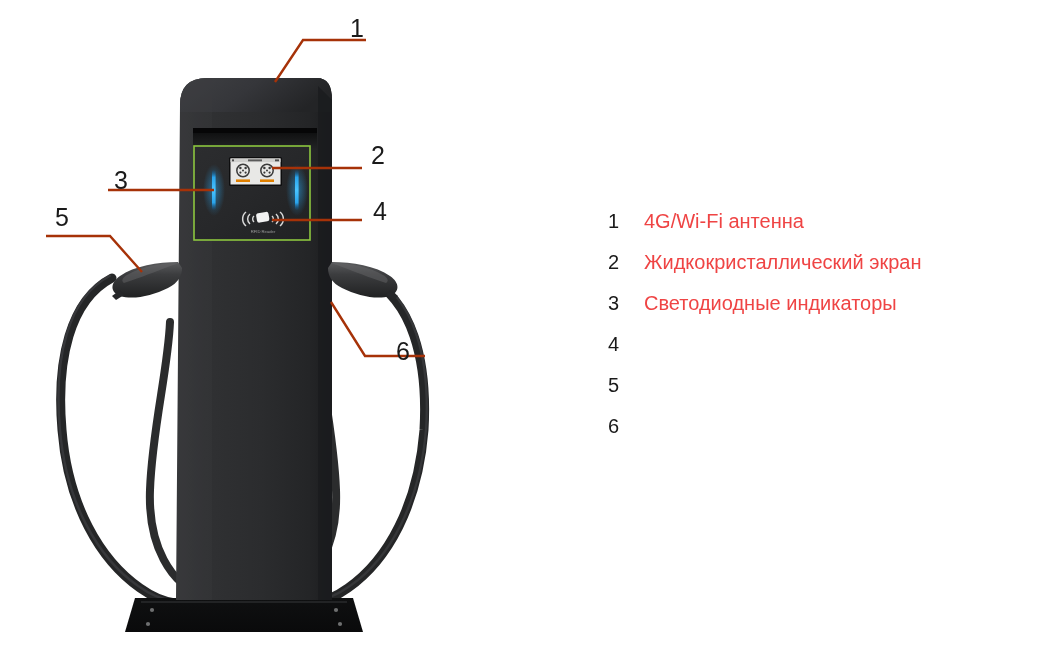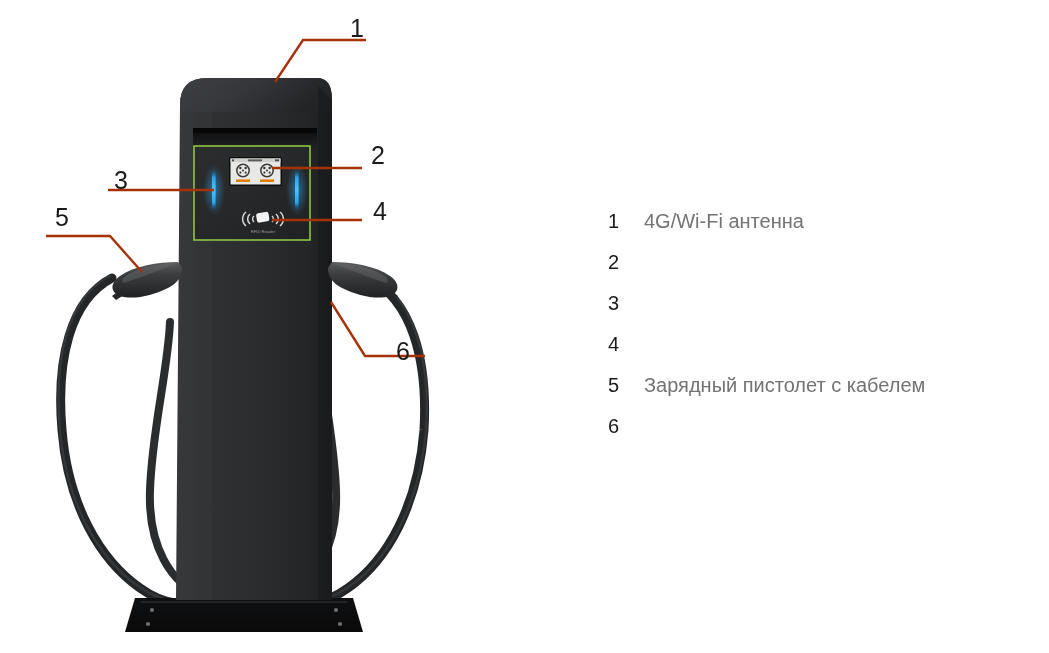--- a/index.html
+++ b/index.html
@@ -37,21 +37,21 @@
   }
   .legend-num {
     width: 36px;
     flex: 0 0 36px;
     font-size: 20px;
     color: #1a1a1a;
     line-height: 1;
   }
   .legend-label {
     font-size: 20px;
-    color: #737373;
+    color: #ef4444;
     line-height: 1;
     white-space: nowrap;
   }
 
   
   .callout-num {
     position: absolute;
     font-size: 25px;
     color: #1a1a1a;
     line-height: 1;
@@ -239,29 +239,30 @@
   <div class="callout-num" style="left:55px; top:205px;">5</div>
   <div class="callout-num" style="left:396px; top:339px;">6</div>
 
   <div class="legend">
     <div class="legend-row">
       <span class="legend-num">1</span>
       <span class="legend-label">4G/Wi-Fi антенна</span>
     </div>
     <div class="legend-row">
       <span class="legend-num">2</span>
+      <span class="legend-label">Жидкокристаллический экран</span>
     </div>
     <div class="legend-row">
       <span class="legend-num">3</span>
+      <span class="legend-label">Светодиодные индикаторы</span>
     </div>
     <div class="legend-row">
       <span class="legend-num">4</span>
     </div>
     <div class="legend-row">
       <span class="legend-num">5</span>
-      <span class="legend-label">Зарядный пистолет с кабелем</span>
     </div>
     <div class="legend-row">
       <span class="legend-num">6</span>
     </div>
   </div>
 
 </div>
 
 </body></html>

